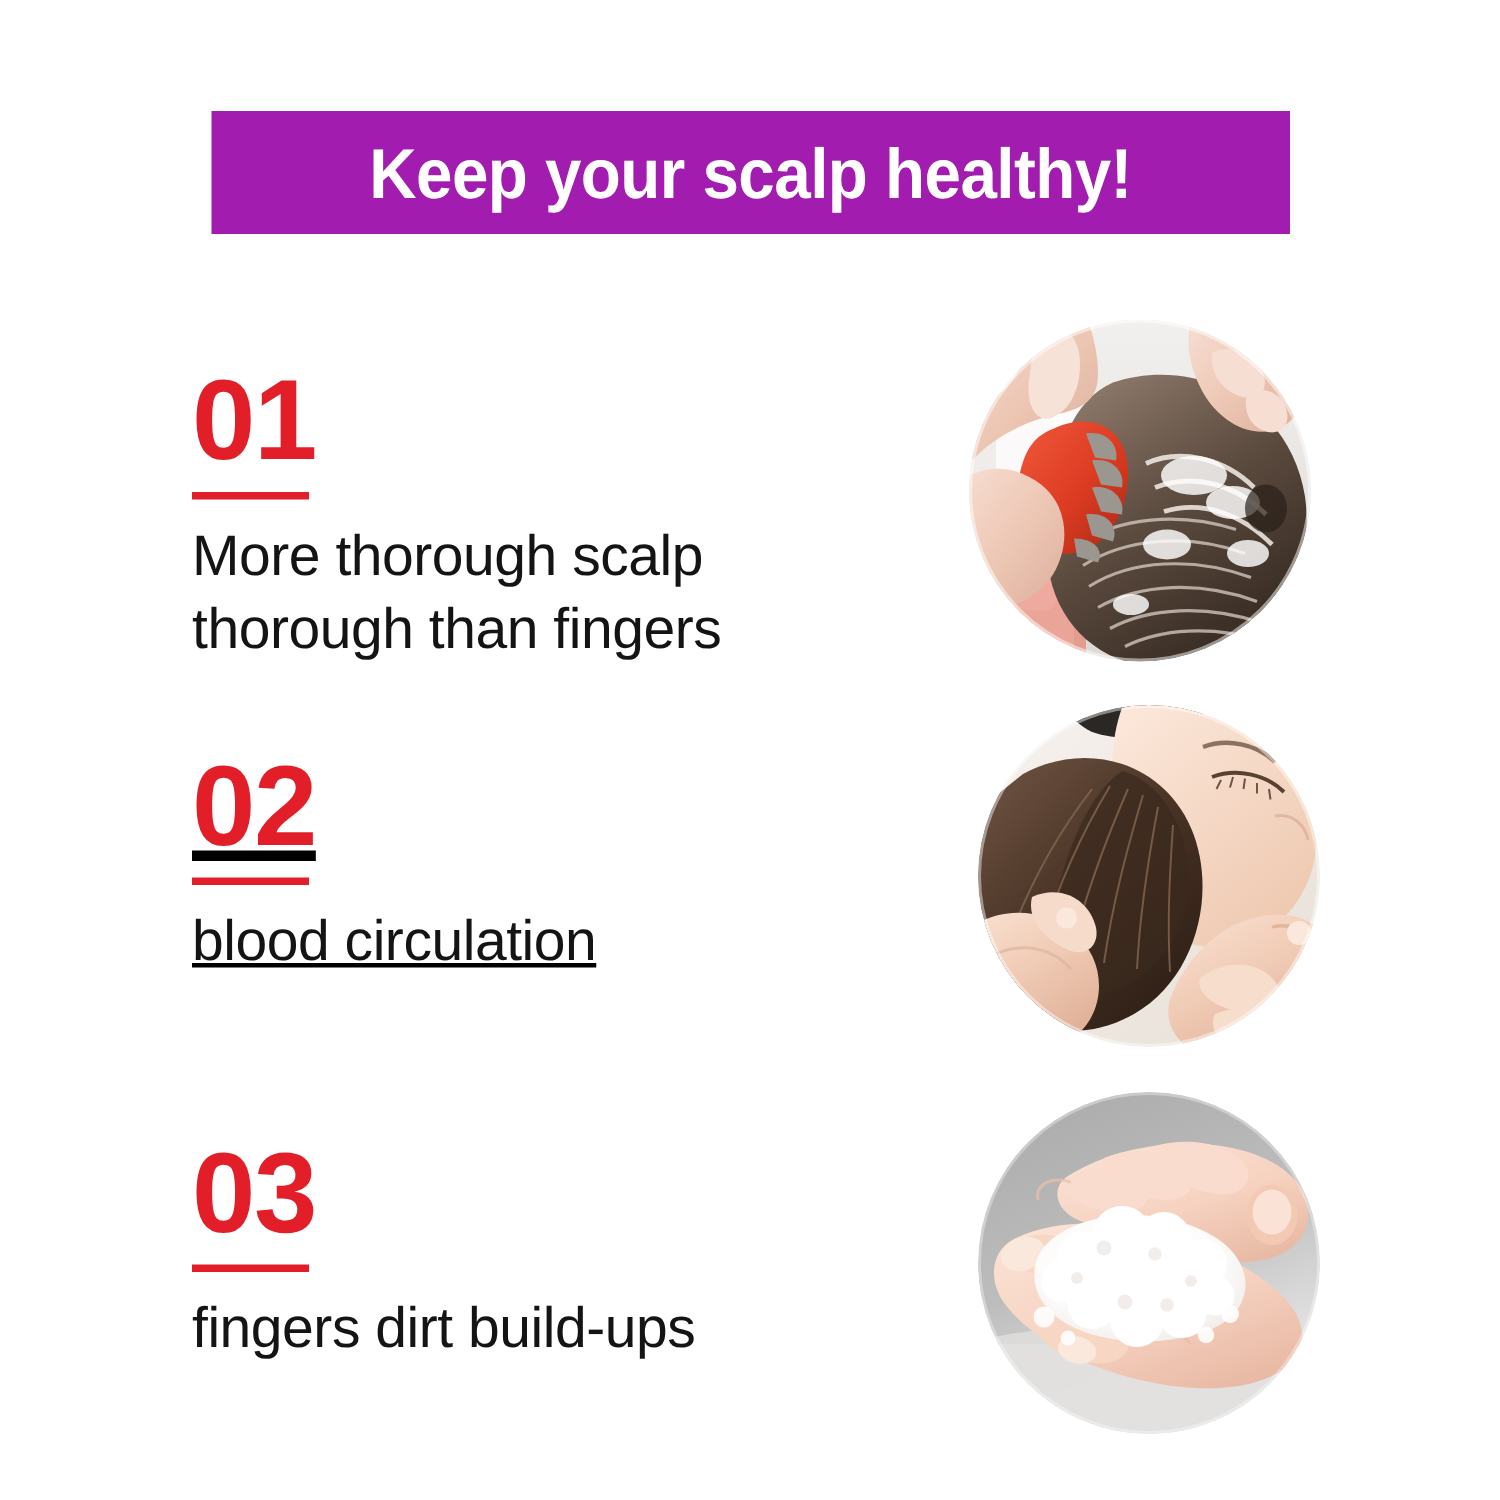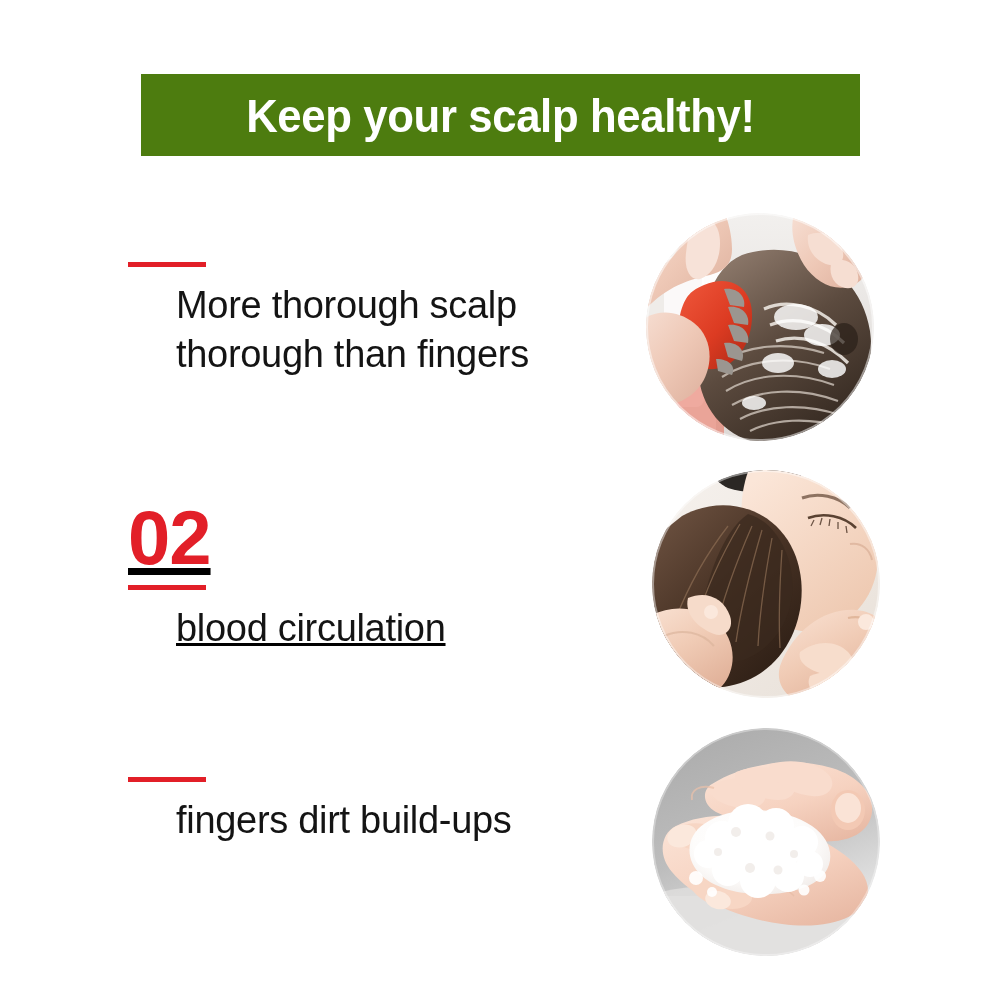--- a/index.html
+++ b/index.html
@@ -16,21 +16,21 @@
     -webkit-font-smoothing: antialiased;
   }
 
   
   .banner {
     position: absolute;
     left: 141px;
     top: 74px;
     width: 719px;
     height: 82px;
-    background: #4d7c0f;
+    background: #a21caf;
     display: flex;
     align-items: center;
     justify-content: center;
   }
   .banner-title {
     color: #ffffff;
     font-family: "Liberation Sans Narrow", "Liberation Sans", sans-serif;
     font-size: 47px;
     font-weight: bold;
     letter-spacing: -0.4px;
@@ -65,21 +65,21 @@
     background: #e21f28;
   }
   .item-text {
     margin-top: 14px;
     color: #141414;
     font-size: 38px;
     line-height: 49px;
     letter-spacing: -0.3px;
     font-weight: 400;
   }
-  .item-text .line { display: block; white-space: nowrap; margin-left: 48px; }
+  .item-text .line { display: block; white-space: nowrap; }
 
   
   .photo {
     position: absolute;
     border-radius: 50%;
     overflow: hidden;
   }
   .photo-1 { left: 646px; top: 213px; width: 228px; height: 228px; }
   .photo-2 { left: 652px; top: 470px; width: 228px; height: 228px; }
   .photo-3 { left: 652px; top: 728px; width: 228px; height: 228px; }
@@ -87,36 +87,38 @@
   .photo svg { display: block; width: 100%; height: 100%; }
 </style>
 </head>
 <body>
 
 <div class="banner">
   <div class="banner-title">Keep your scalp healthy!</div>
 </div>
 
 <div class="item item-1">
+  <div class="item-number">01</div>
   <div class="item-rule"></div>
   <div class="item-text">
     <span class="line">More thorough scalp</span>
     <span class="line">thorough than fingers</span>
   </div>
 </div>
 
 <div class="item item-2">
   <div class="item-number">02</div>
   <div class="item-rule"></div>
   <div class="item-text">
     <span class="line">blood circulation</span>
   </div>
 </div>
 
 <div class="item item-3">
+  <div class="item-number">03</div>
   <div class="item-rule"></div>
   <div class="item-text">
     <span class="line">fingers dirt build-ups</span>
   </div>
 </div>
 
 <div class="photo photo-1">
   <svg viewBox="0 0 228 228" xmlns="http://www.w3.org/2000/svg">
     <defs>
       <clipPath id="c1">

